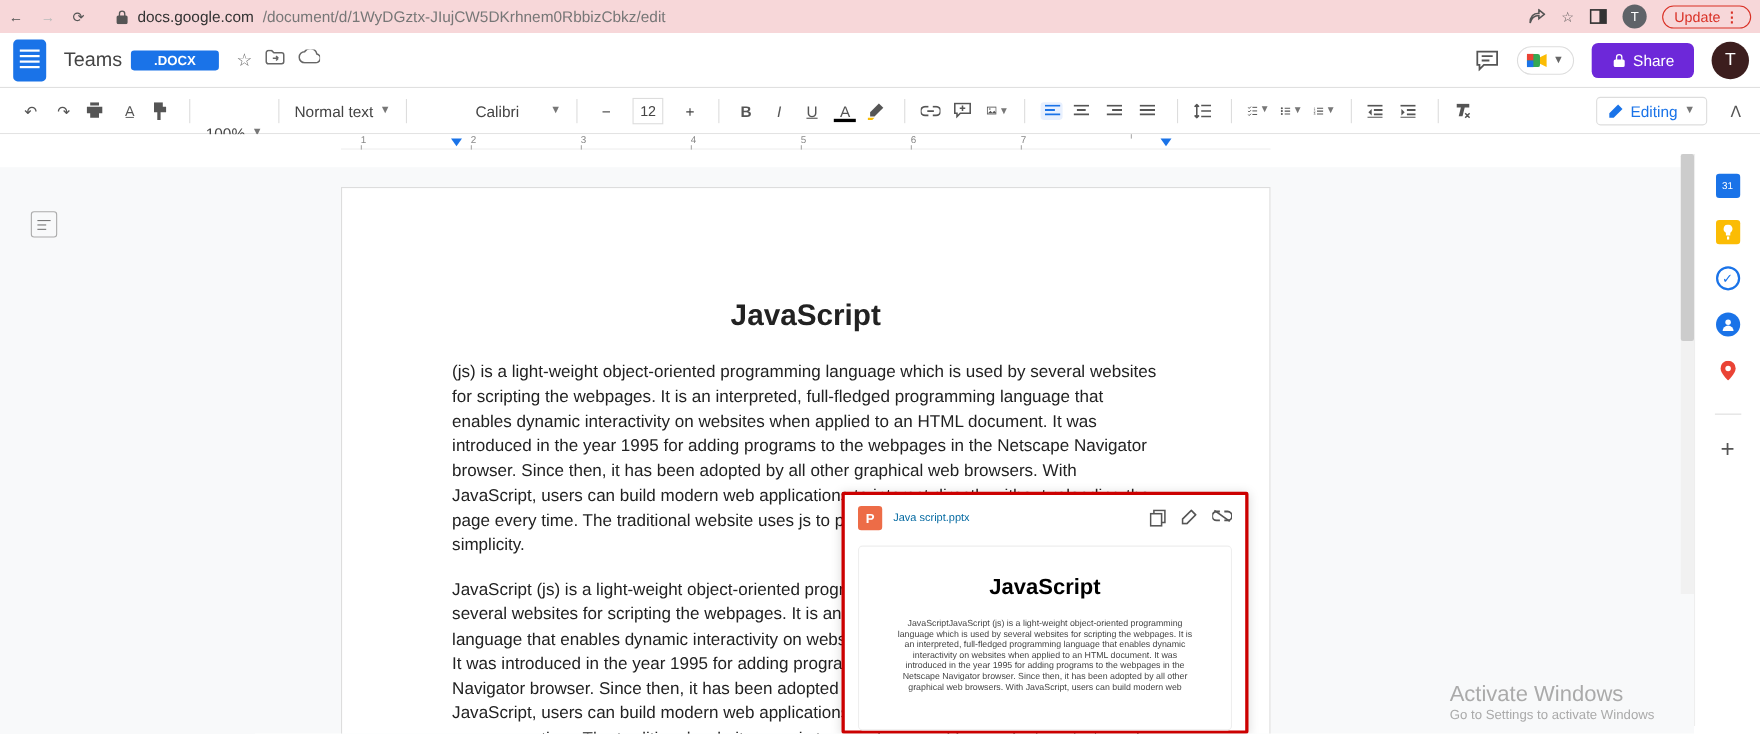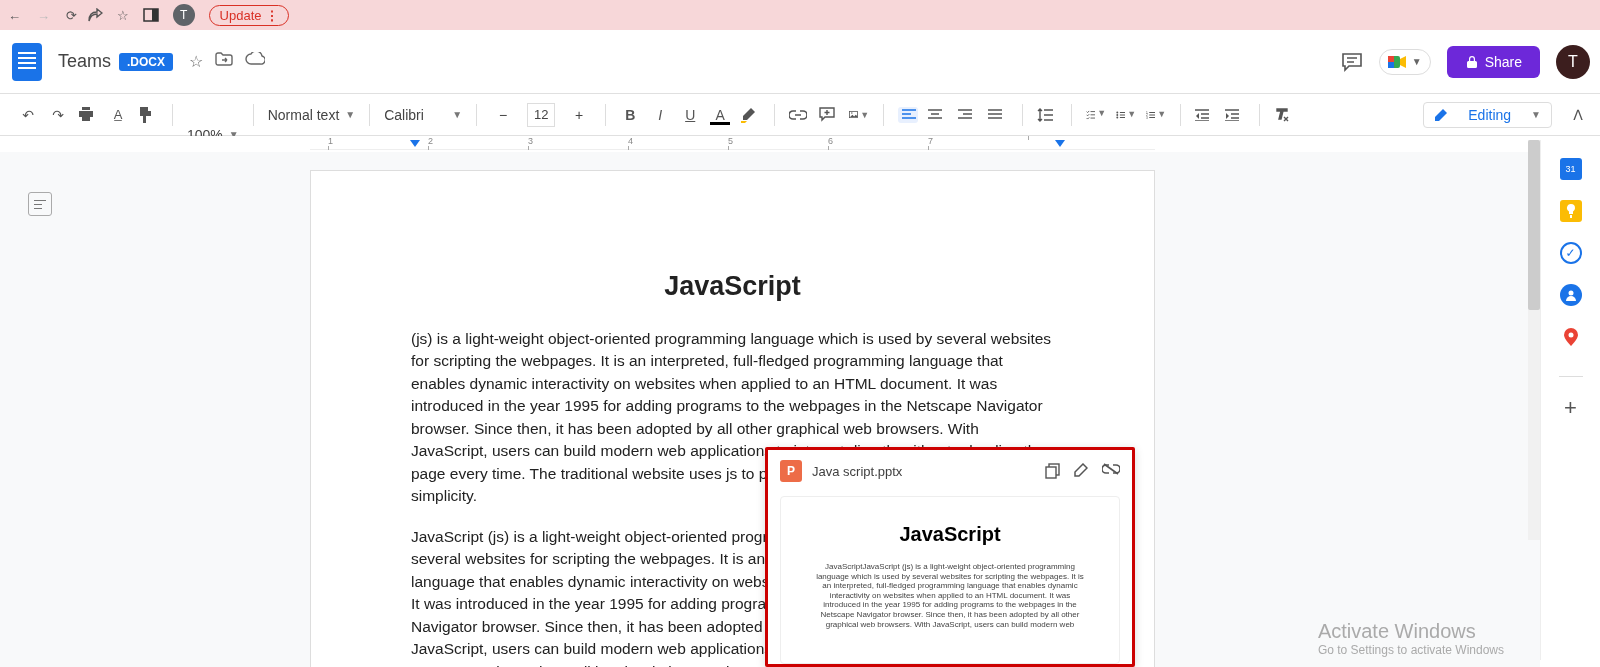--- a/index.html
+++ b/index.html
@@ -11,51 +11,51 @@
 .nav-icons span { cursor: pointer; }
 .url-bar { flex: 1; display: flex; align-items: center; gap: 8px; color: #444; font-size: 14px; margin-left: 18px; }
 .url-bar .lock { color: #555; }
 .url-host { color: #333; }
 .url-path { color: #777; }
 .browser-right { display: flex; align-items: center; gap: 14px; color: #555; }
 .prof-circle { width: 22px; height: 22px; border-radius: 50%; background: #5f6368; color: #fff; font-size: 12px; display: flex; align-items: center; justify-content: center; }
 .update-btn { border: 1px solid #d93025; color: #d93025; border-radius: 14px; padding: 2px 10px; font-size: 13px; display: flex; align-items: center; gap: 4px; }
 
 
-.docs-header { height: 64px; display: flex; align-items: center; padding: 0 10px 0 12px; border-bottom: 1px solid #e0e0e0; }
+.docs-header { height: 50px; display: flex; align-items: center; padding: 0 10px 0 12px; border-bottom: 1px solid #e0e0e0; }
 .docs-logo { width: 30px; height: 38px; background: #1a73e8; border-radius: 4px; position: relative; margin-right: 16px; }
 .docs-logo::before { content: ""; position: absolute; top: 9px; left: 6px; right: 6px; height: 2px; background: #fff; box-shadow: 0 5px 0 #fff, 0 10px 0 #fff, 0 15px 0 #fff; }
 .title-area { display: flex; flex-direction: column; gap: 2px; }
 .title-row { display: flex; align-items: center; gap: 8px; }
 .doc-title { font-size: 18px; color: #444; }
-.docx-badge { background: #1a73e8; color: #fff; font-size: 12px; font-weight: bold; padding: 2px 8px; border-radius: 3px; }
+.docx-badge { background: #1a73e8; color: #fff; font-size: 12px; font-weight: bold; padding: 2px 21px; border-radius: 3px; }
 .title-icons { display: flex; gap: 12px; margin-left: 8px; color: #666; }
 .menu-row { display: flex; gap: 18px; font-size: 14px; color: #333; }
 .menu-row .last-edit { color: #777; text-decoration: underline; }
 .header-right { margin-left: auto; display: flex; align-items: center; gap: 16px; }
 .comment-icon { color: #555; }
 .meet-btn { border: 1px solid #ddd; border-radius: 20px; padding: 4px 8px; display: flex; align-items: center; gap: 4px; }
 .meet-sq { display: inline-flex; }
 .share-btn { background: #6d28d9; color: #fff; padding: 8px 18px; border-radius: 6px; font-size: 14px; display: flex; align-items: center; gap: 6px; }
 .avatar-t { width: 34px; height: 34px; border-radius: 50%; background: #3c1e1e; color: #fff; display: flex; align-items: center; justify-content: center; font-size: 16px; }
 
 
 .toolbar { height: 42px; border-bottom: 1px solid #e0e0e0; display: flex; align-items: center; padding: 0 12px; gap: 4px; font-size: 14px; color: #444; }
 .tb-group { display: flex; align-items: center; gap: 10px; padding: 0 6px; }
 .sep { width: 1px; height: 22px; background: #ddd; margin: 0 4px; }
 .zoom-box { display: flex; align-items: center; gap: 6px; margin-top: 40px; }
 .style-box, .font-box { display: flex; align-items: center; gap: 6px; border: none; min-width: 90px; justify-content: space-between; }
 .style-box { min-width: 90px; }
-.font-box { min-width: 90px; }
+.font-box { min-width: 90px; margin-left: 48px; }
 .size-box { display: flex; align-items: center; }
 .size-btn { width: 24px; height: 24px; text-align: center; line-height: 24px; }
 .size-val { width: 28px; height: 24px; border: 1px solid #ddd; text-align: center; line-height: 22px; font-size: 13px; margin: 16px 2px; }
 .tb-icon { width: 20px; text-align: center; cursor: pointer; color: #555; }
 .align-active { background: #e8f0fe; color: #1a73e8; border-radius: 3px; padding: 2px 4px; }
-.editing-box { border: 1px solid #ddd; border-radius: 4px; padding: 4px 10px; display: flex; align-items: center; gap: 20px; color: #1a73e8; min-width: 100px; justify-content: space-between; margin-left: auto; }
+.editing-box { border: 1px solid #ddd; border-radius: 4px; padding: 4px 10px; display: flex; align-items: center; gap: 6px; color: #1a73e8; min-width: 100px; justify-content: space-between; margin-left: auto; }
 .editing-box .caret { color: #777; font-size: 10px; }
 .expand-up { margin-left: 12px; color: #555; }
 
 
 .ruler { height: 14px; background: #fff; position: relative; font-size: 9px; color: #888; }
 .ruler-inner { position: absolute; left: 310px; width: 845px; height: 14px; border-bottom: 1px solid #eee; }
 .ruler-tick { position: absolute; top: 0; }
 .ruler-tick::before { content: ""; position: absolute; width: 1px; height: 4px; background: #aaa; left: 0; bottom: -4px; }
 .ruler-marker-left { position: absolute; left: 100px; top: 4px; width: 0; height: 0; border-left: 5px solid transparent; border-right: 5px solid transparent; border-top: 7px solid #1a73e8; }
 .ruler-marker-right { position: absolute; left: 745px; top: 4px; width: 0; height: 0; border-left: 5px solid transparent; border-right: 5px solid transparent; border-top: 7px solid #1a73e8; }
@@ -67,21 +67,21 @@
 .outline-icon span:nth-child(2), .outline-icon span:nth-child(3) { width: 70%; }
 .doc-page { position: absolute; top: 18px; left: 310px; width: 845px; height: 800px; background: #fff; border: 1px solid #ddd; padding: 100px 100px 40px 100px; font-family: Calibri, sans-serif; color: #222; }
 .doc-h1 { font-size: 27px; font-weight: 600; text-align: center; margin-bottom: 26px; }
 .doc-p { font-size: 15.5px; line-height: 1.45; margin-bottom: 18px; }
 .doc-p .u { }
 
 
 .preview-card { position: absolute; top: 295px; left: 765px; width: 370px; height: 220px; background: #fff; border: 3px solid #c00; border-radius: 2px; box-shadow: 0 2px 10px rgba(0,0,0,0.15); display: flex; flex-direction: column; padding: 10px 12px 0 12px; }
 .preview-head { display: flex; align-items: center; gap: 10px; }
 .p-badge { width: 22px; height: 22px; background: #ed6c47; color: #fff; font-size: 12px; font-weight: bold; border-radius: 3px; display: flex; align-items: center; justify-content: center; }
-.preview-link { color: #404040; font-size: 13px; }
+.preview-link { color: #0369a1; font-size: 10px; }
 .preview-actions { margin-left: auto; display: flex; gap: 14px; color: #555; font-size: 16px; }
 .preview-slide { margin-top: 14px; flex: 1; border: 1px solid #eee; border-radius: 4px; display: flex; flex-direction: column; align-items: center; justify-content: flex-start; padding: 26px 30px 6px 30px; overflow: hidden; }
 .slide-title { font-size: 20px; font-weight: 600; margin-bottom: 16px; }
 .slide-text { font-size: 8px; color: #444; text-align: center; line-height: 1.2; }
 
 
 .side-panel { position: absolute; top: 140px; right: 0; width: 60px; height: 520px; background: #fff; border-left: 1px solid #eee; display: flex; flex-direction: column; align-items: center; gap: 20px; padding-top: 18px; }
 .sp-icon { width: 22px; height: 22px; display: flex; align-items: center; justify-content: center; font-size: 16px; }
 .sp-cal { background: #1a73e8; color: #fff; font-size: 9px; border-radius: 3px; position: relative; }
 .sp-keep { background: #fbbc04; color: #fff; border-radius: 3px; }
@@ -101,20 +101,29 @@
 svg { display: block; }
 </style>
 </head>
 <body>
 
 <div class="browser-bar">
   <div class="nav-icons">
     <span>←</span>
     <span style="color:#bbb">→</span>
     <span>⟳</span>
+  </div>
+  <div class="url-bar">
+    <span class="lock">
+      <svg width="12" height="13" viewBox="0 0 12 13">
+          <path fill="#555" d="M3 5V3.5a3 3 0 0 1 6 0V5h.5A1.5 1.5 0 0 1 11 6.5v5A1.5 1.5 0 0 1 9.5 13h-7A1.5 1.5 0 0 1 1 11.5v-5A1.5 1.5 0 0 1 2.5 5H3zm1.2 0h3.6V3.5a1.8 1.8 0 0 0-3.6 0V5z"></path>
+        </svg>
+    </span>
+    <span class="url-host">docs.google.com</span>
+      <span class="url-path">/document/d/1WyDGztx-JIujCW5DKrhnem0RbbizCbkz/edit</span>
   </div>
   <div class="browser-right">
     <span>
       <svg width="16" height="14" viewBox="0 0 16 14">
           <path fill="none" stroke="#555" stroke-width="1.4" d="M10 1l5 4-5 4V6C5 6 3 9 2 13c0-6 3-9 8-9V1z"></path>
         </svg>
     </span>
     <span>☆</span>
     <span>
       <svg width="16" height="14" viewBox="0 0 16 14">

